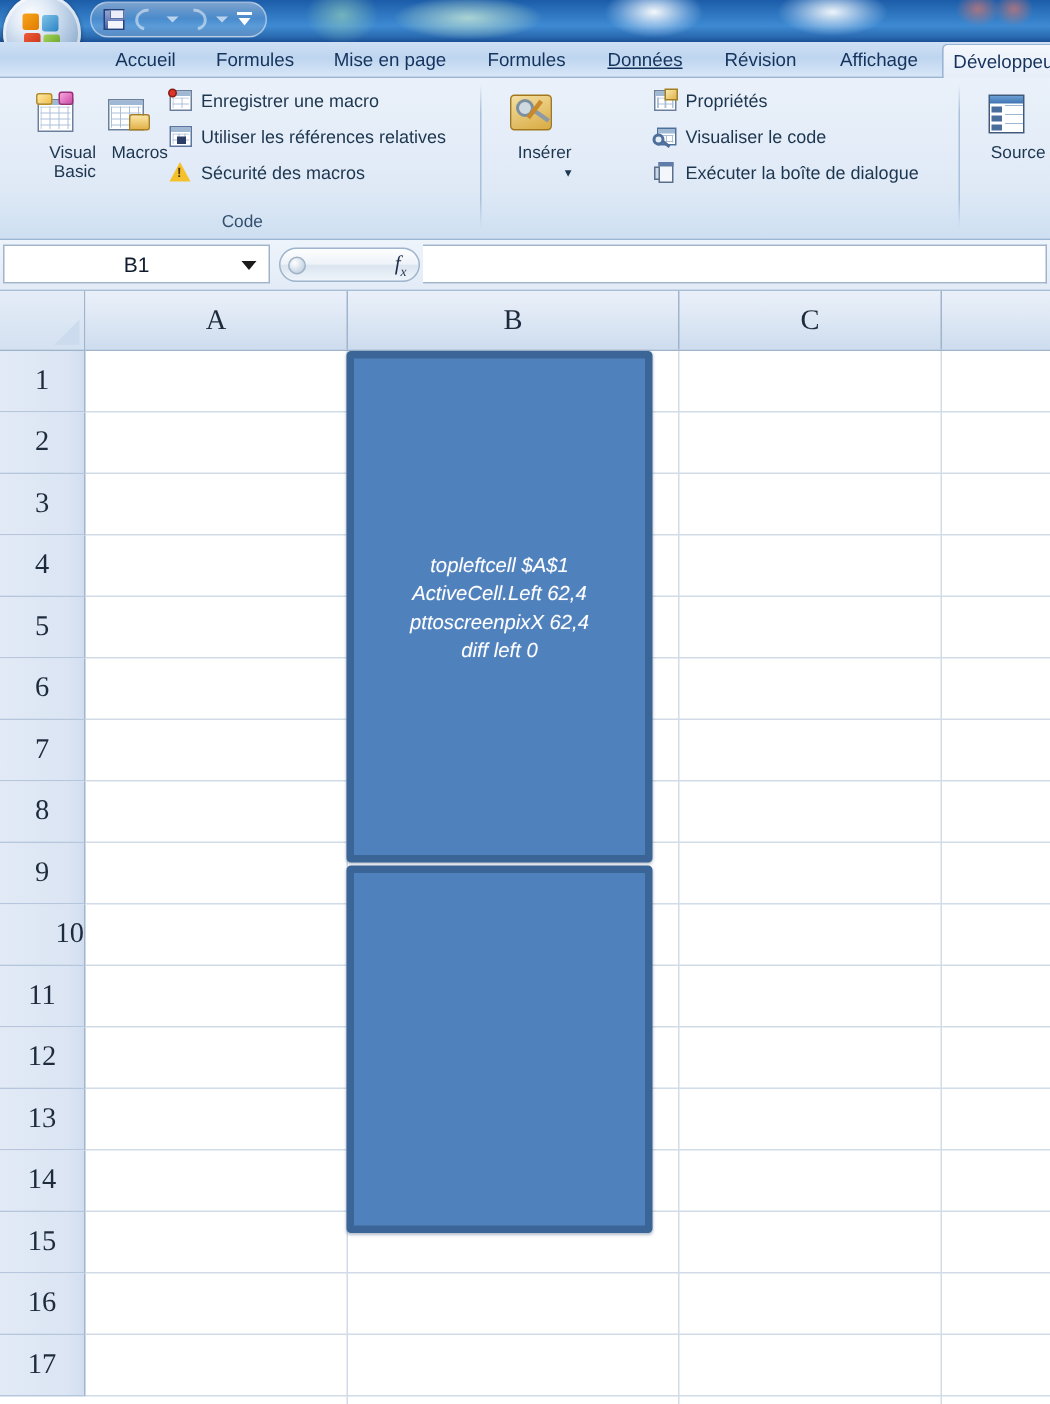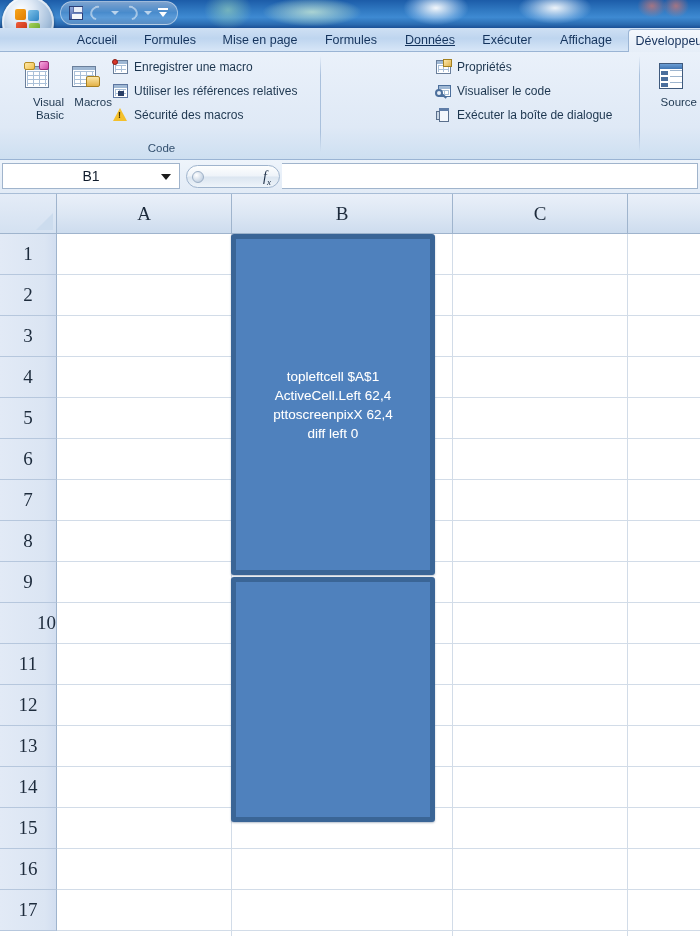--- a/index.html
+++ b/index.html
@@ -250,20 +250,21 @@
     background: #4f81bd;
     border: 5px solid #3a6596;
     border-radius: 3px;
     box-shadow: 0 1px 2px rgba(40,70,105,.35);
     display: flex; align-items: center; justify-content: center;
   }
   .vshape .txt {
     color: #ffffff; font-size: 13.5px; line-height: 19px; text-align: center;
     text-shadow: 0 0 1px rgba(255,255,255,.25);
     white-space: pre-line;
+    font-style: italic;
   }
 </style>
 </head>
 <body>
 
 <div id="titlebar">
   <div id="officebtn">
     <div class="logo">
       <span class="q q1"></span>
         <span class="q q2"></span>
@@ -298,21 +299,21 @@
   <div class="tab" style="left:208px;width:104px;">
       <span>Mise en page</span>
     </div>
   <div class="tab" style="left:312px;width:78px;">
       <span>Formules</span>
     </div>
   <div class="tab" style="left:390px;width:80px;text-decoration:underline;">
       <span>Données</span>
     </div>
   <div class="tab" style="left:470px;width:74px;">
-      <span>Exécuter</span>
+      <span>Révision</span>
     </div>
   <div class="tab" style="left:544px;width:84px;text-align:center;">
       <span>Affichage</span>
     </div>
   <div class="tab active" style="left:628px;width:86px;">
       <span>Développeur</span>
     </div>
 </div>
 
 <div id="ribbon">
@@ -371,20 +372,30 @@
 
     </div>
     <div class="group-label">Code</div>
   </div>
 
   <div class="group-sep" style="left:320px;"></div>
 
   <div class="group" style="left:323px;width:315px;">
     <div class="group-body">
 
+      <div class="bigbtn" style="left:6px;top:4px;">
+        <div class="ico">
+          <span style="position:absolute;left:2px;top:3px;width:28px;height:24px;background:linear-gradient(160deg,#f3dfa2,#d9ab43);border:1px solid #a3781c;border-radius:3px;"></span>
+          <span style="position:absolute;left:6px;top:6px;width:12px;height:12px;border:2px solid #7d8f9e;border-radius:50%;background:#cfd9e2;"></span>
+          <span style="position:absolute;left:15px;top:15px;width:14px;height:3px;background:#8d9aa6;transform:rotate(35deg);"></span>
+          <span style="position:absolute;left:17px;top:6px;width:3px;height:14px;background:#c8892a;transform:rotate(38deg);"></span>
+        </div>
+        <div class="lbl">Insérer</div>
+        <div class="lbl" style="font-size:9px;">▾</div>
+      </div>
 
 
       <div class="smallrow" style="left:112px;top:2px;">
         <span class="si">
           <span class="sheet" style="left:1px;top:1px;width:15px;height:14px;">
               <span class="gridlines" style="background-size:5px 4px;"></span>
             </span>
           <span style="position:absolute;left:8px;top:0;width:9px;height:8px;background:linear-gradient(135deg,#fbe7ab,#e0b34d);border:1px solid #a3801f;"></span>
         </span>
         <span>Propriétés</span>

